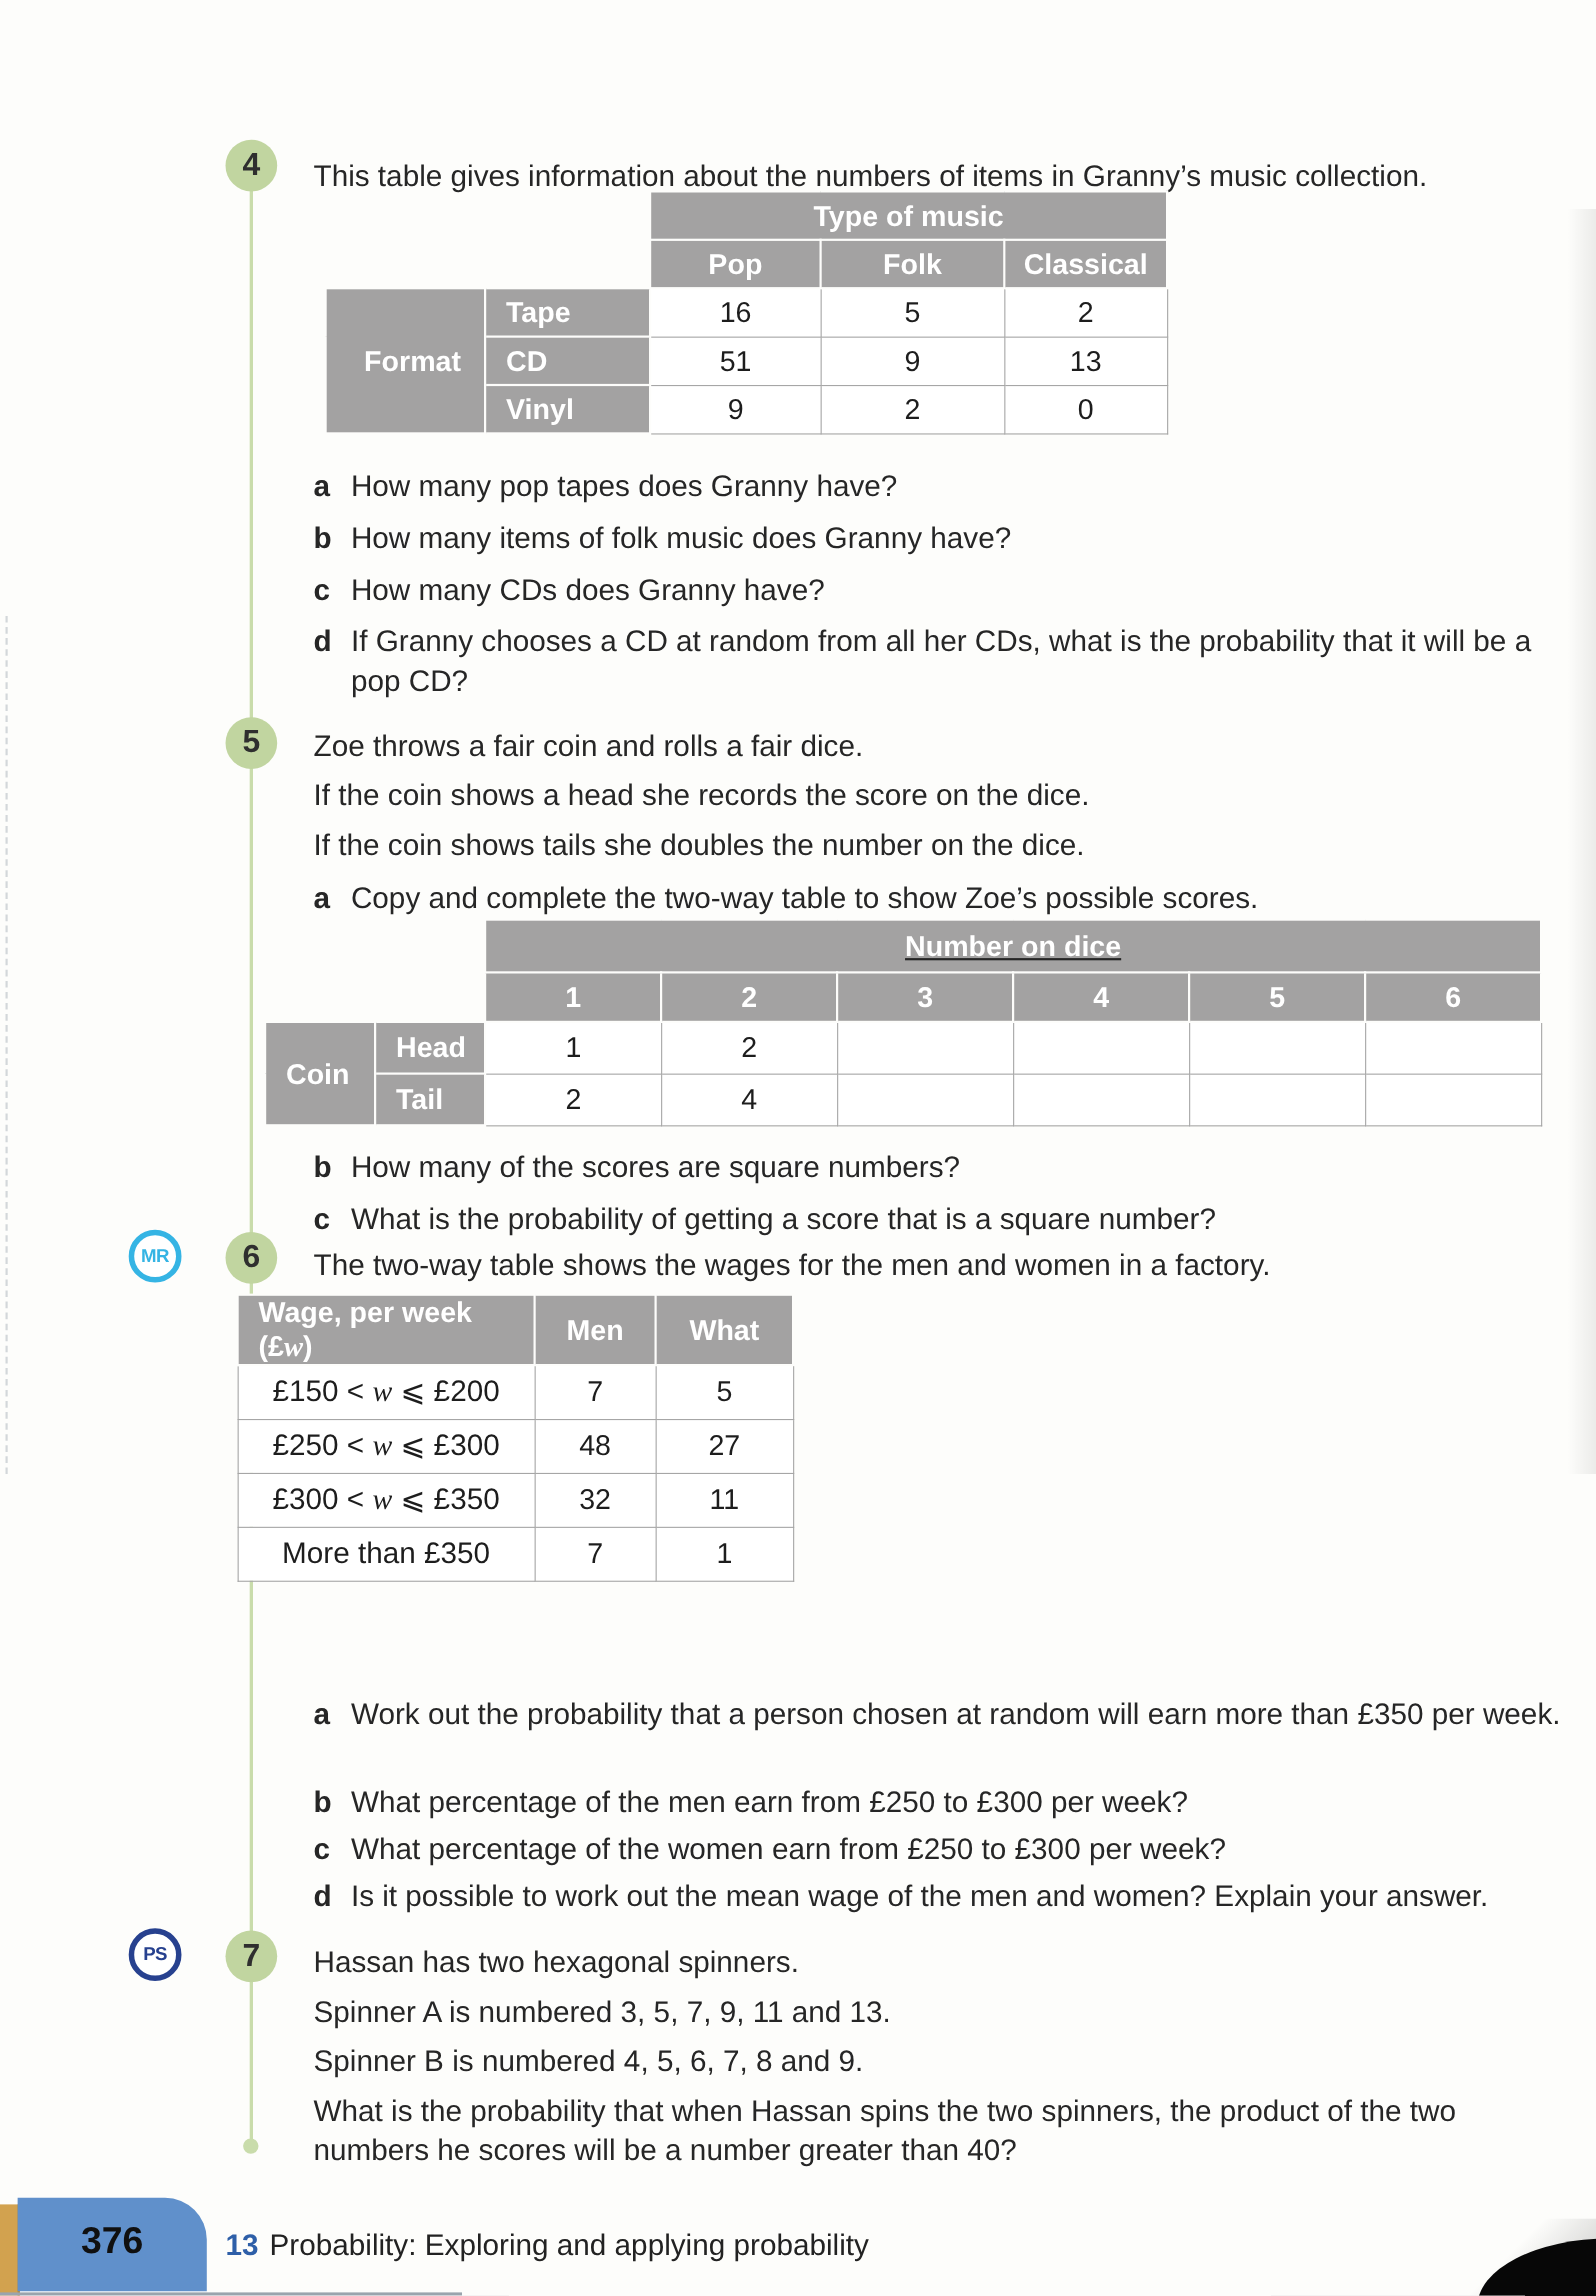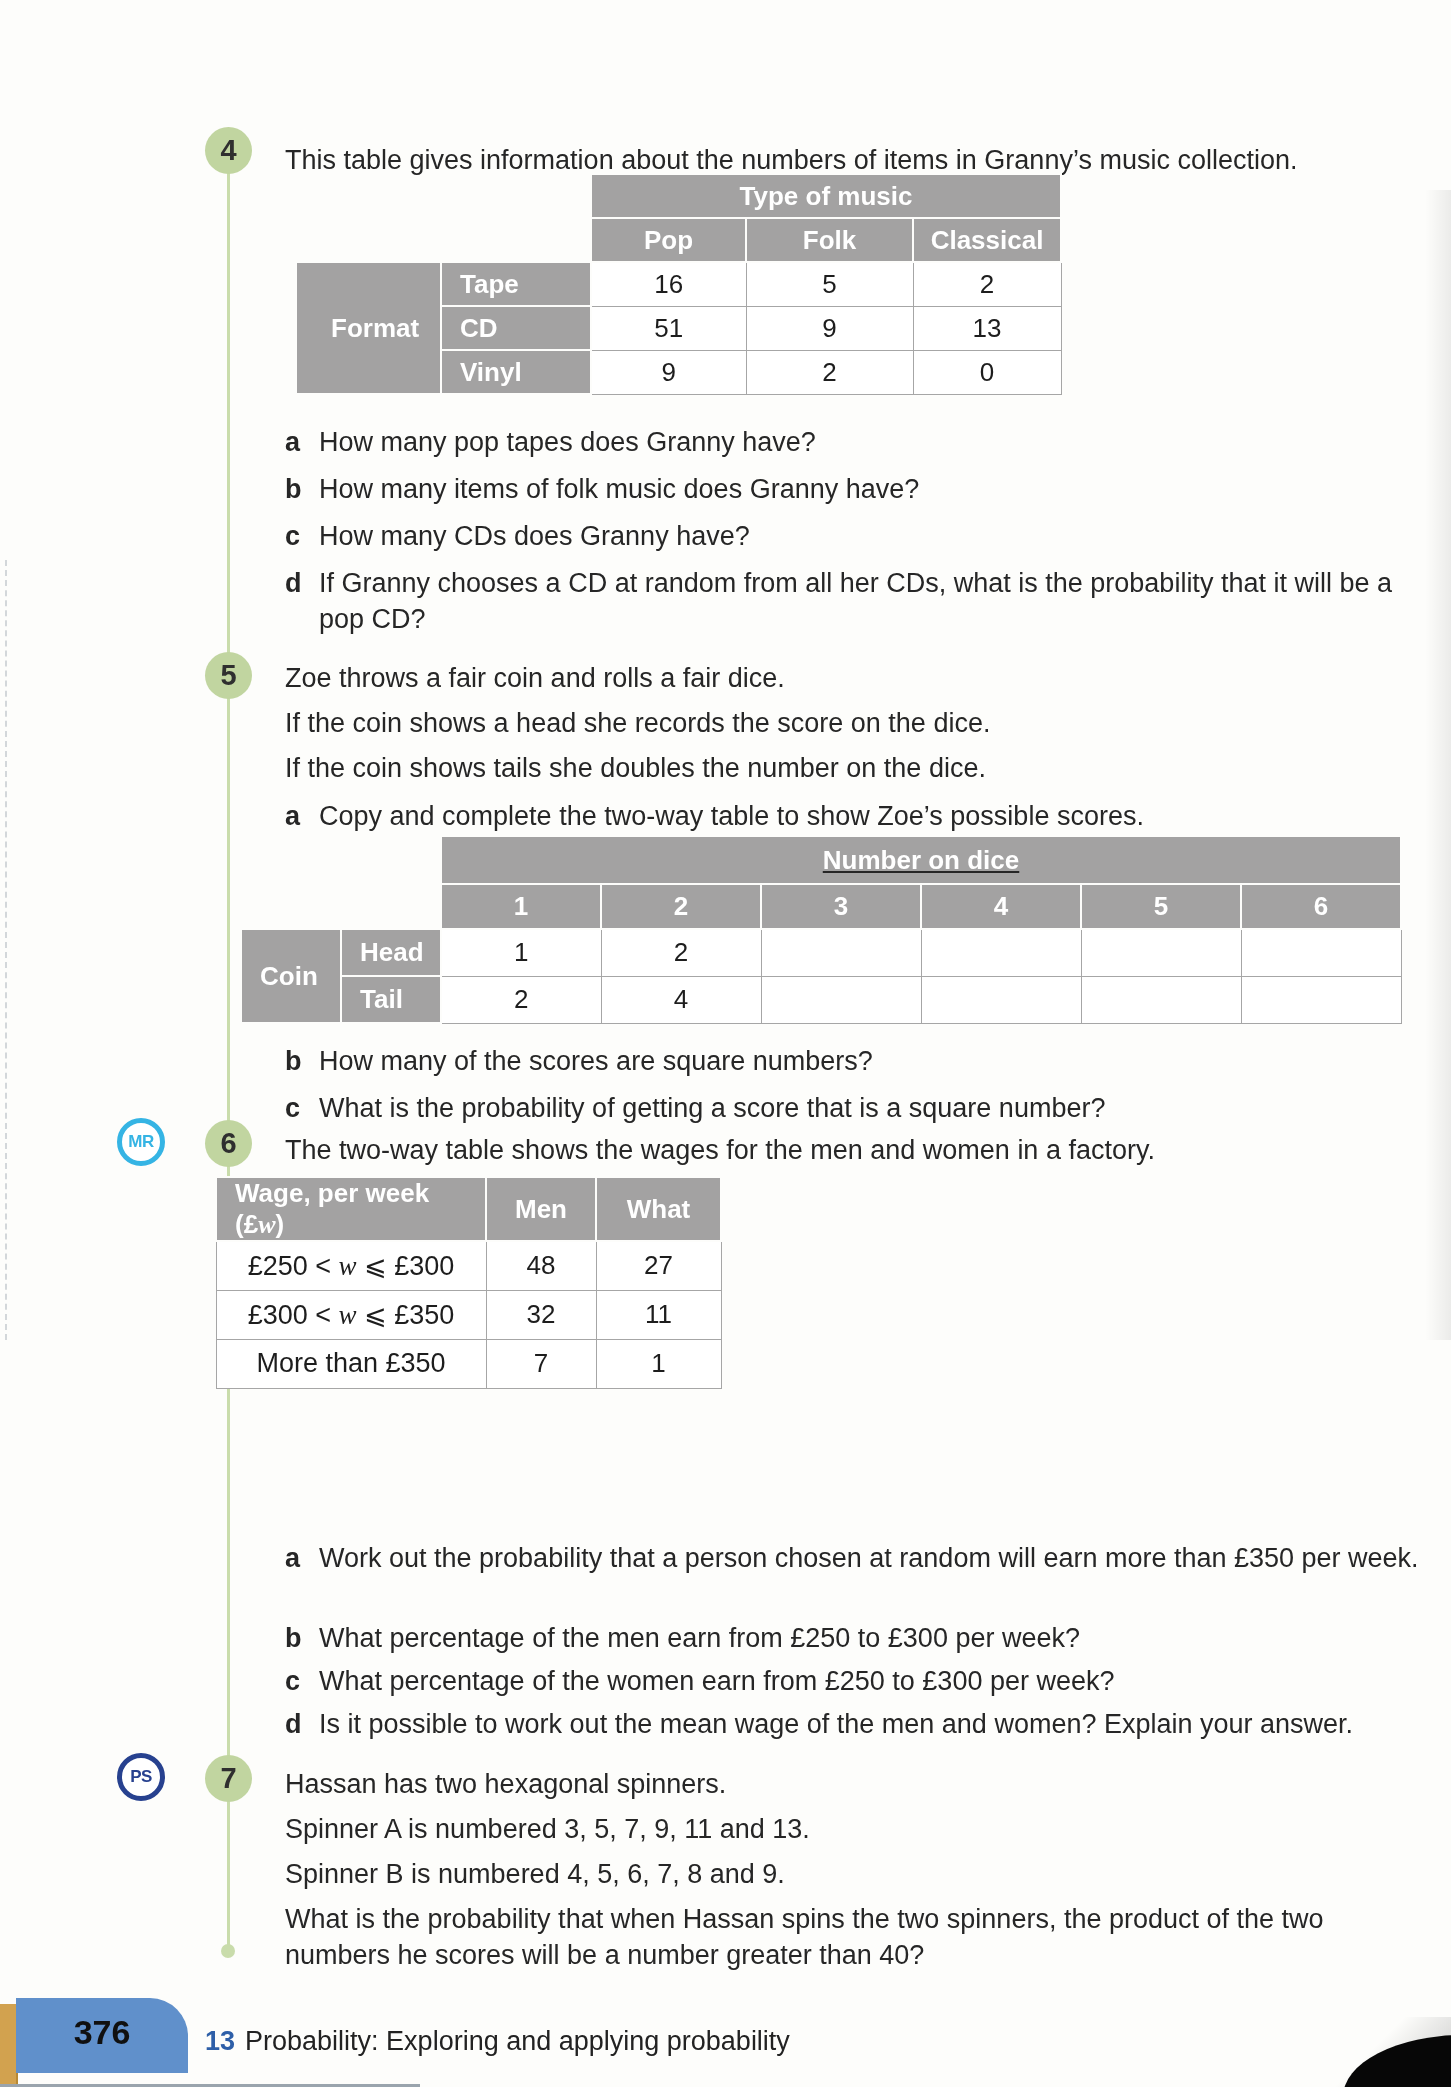--- a/index.html
+++ b/index.html
@@ -47,21 +47,21 @@
   .music tr{height:44px;}
   .dice tr.h1{height:48px;text-decoration:underline;} .dice tr.h2{height:45px;} .dice tr.r{height:47px;}
   .wages tr.h{height:42px;} .wages tr.r{height:49px;}
   .wages td.range{font-size:27px;}
   .wages i{font-family:"Liberation Serif","DejaVu Serif",serif;font-style:italic;}
   .wages th i{font-family:"Liberation Serif","DejaVu Serif",serif;font-style:italic;}
 
   
   .footer-tan{position:absolute;left:0;top:2004px;width:16px;height:83px;background:var(--footer-tan,#d2a24f);border-right:2px solid #b88934;}
   .footer-box{
-    position:absolute;left:16px;top:1998px;width:172px;height:75px;
+    position:absolute;left:16px;top:1998px;width:172px;height:85px;
     background:var(--footer-blue,#6090cb);border-top-right-radius:38px;
     display:flex;align-items:center;justify-content:center;
   }
   .footer-box .pnum{font-size:34px;font-weight:bold;color:#101010;margin-top:-6px;}
   .chapter{position:absolute;left:205px;top:2026px;font-size:27px;color:#222;}
   .chapter .cnum{font-weight:bold;color:var(--chapter-blue,#2e5fa8);margin-right:10px;}
 
   
   .corner-wedge{position:absolute;right:-12px;bottom:-10px;width:120px;height:62px;background:#070707;border-top-left-radius:120px 62px;}
   .corner-fade{position:absolute;right:0;bottom:0;width:190px;height:70px;background:linear-gradient(135deg,rgba(0,0,0,0) 55%,rgba(90,90,90,.35) 100%);}
@@ -221,20 +221,25 @@
         <col style="width:110px">
         <col style="width:125px">
       </colgroup>
     <tbody>
         <tr class="h">
       <th class="left"><span>Wage, per week (£</span><i>w</i><span>)</span></th>
       <th>Men</th>
       <th>What</th>
     </tr>
     <tr class="r">
+      <td class="range"><span>£150 &lt; </span><i>w</i><span> ⩽ £200</span></td>
+      <td>7</td>
+      <td>5</td>
+    </tr>
+    <tr class="r">
       <td class="range"><span>£250 &lt; </span><i>w</i><span> ⩽ £300</span></td>
       <td>48</td>
       <td>27</td>
     </tr>
     <tr class="r">
       <td class="range"><span>£300 &lt; </span><i>w</i><span> ⩽ £350</span></td>
       <td>32</td>
       <td>11</td>
     </tr>
     <tr class="r">

